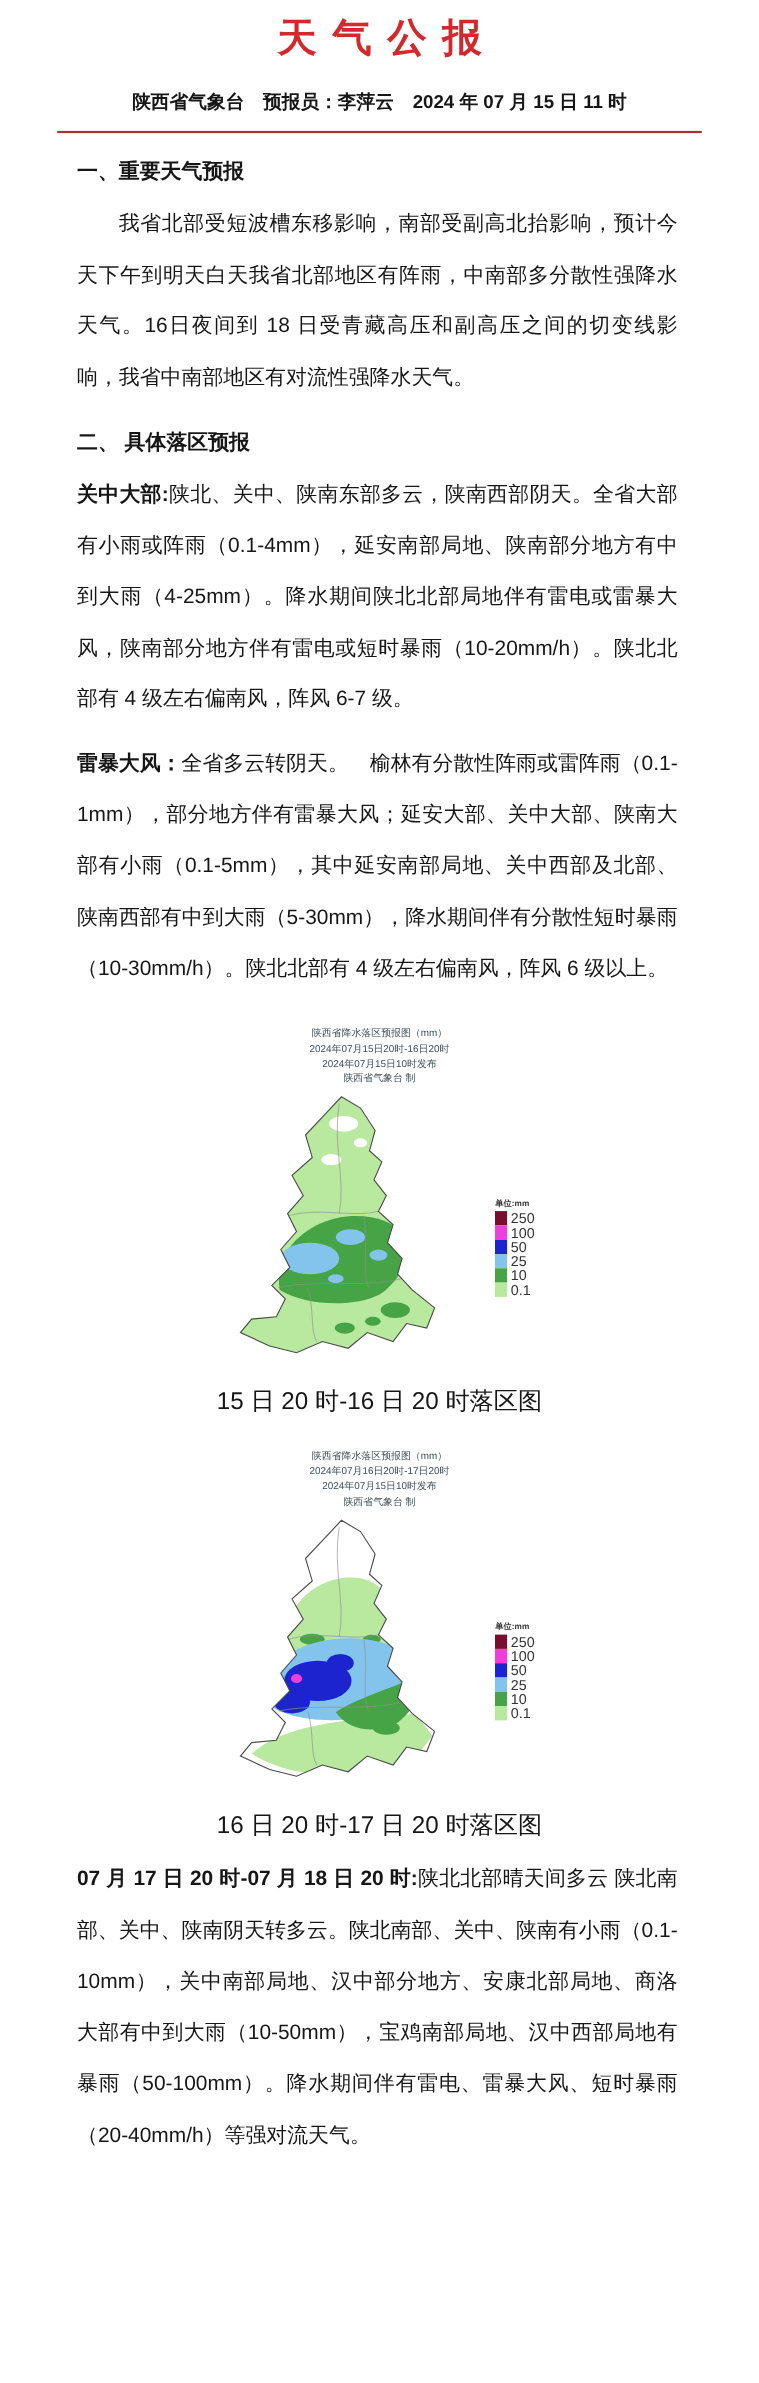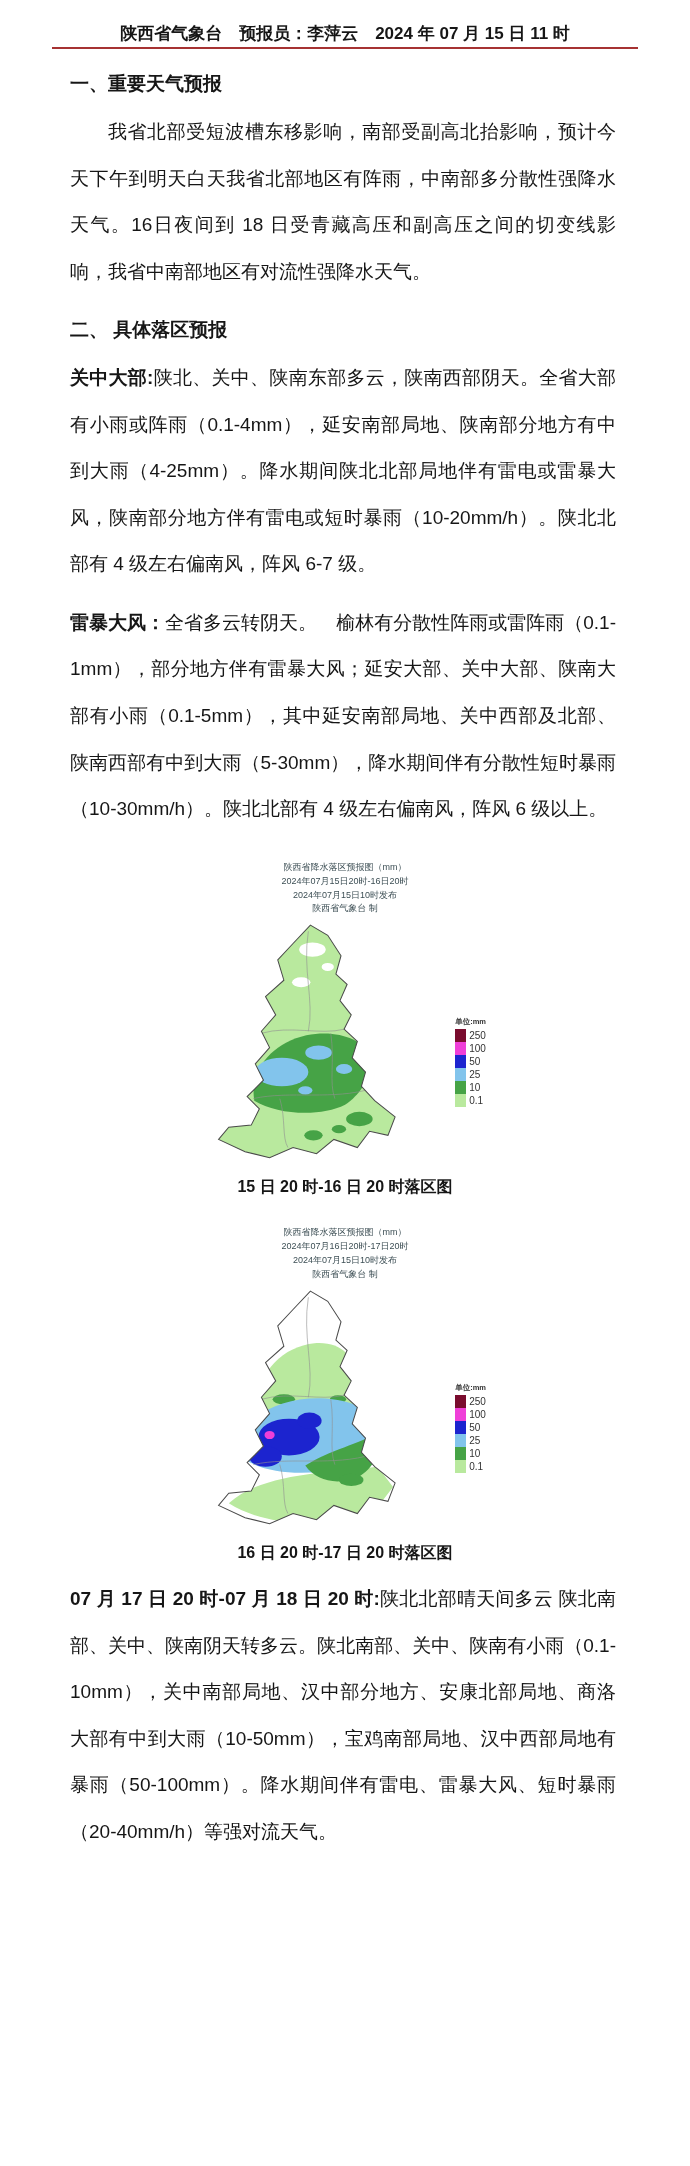--- a/index.html
+++ b/index.html
@@ -1,40 +1,41 @@
 <!DOCTYPE html>
 <html lang="zh"><head>
 <meta charset="utf-8">
 <title>天气公报</title>
 <style>
   html,body{margin:0;padding:0;background:#ffffff;}
   .doc{width:690px;background:#fff;font-family:"Liberation Sans","DejaVu Sans",sans-serif;color:#161616;padding-bottom:8px;}
   .title{margin:10px 0 0;text-align:center;font-size:36px;font-weight:bold;letter-spacing:14px;text-indent:14px;}
-  .header{font-weight:bold;font-size:17px;text-align:center;margin:22px 52px 0;padding-bottom:2px;border-bottom:2px solid #a63232;}
+  .header{font-weight:bold;font-size:17px;text-align:center;margin:22px 52px 0;padding-bottom:15px;border-bottom:2px solid #a63232;}
   .text-col{padding:0 74px 0 70px;}
   .sec{font-size:19px;font-weight:bold;margin:22px 0 4px;}
   .para{font-size:19px;line-height:2.45;text-align:justify;margin:12px 0 0;}
   .para b{font-weight:bold;}
   .indent{text-indent:2em;}
   .map-block{margin:28px auto 4px;text-align:center;}
   .map-titles{font-size:9px;line-height:1.55;color:#3d4f55;}
   .map-fig{position:relative;width:330px;height:252px;margin:3px auto 0;}
   .map-fig svg{position:absolute;left:28px;top:0;display:block;}
   .legend{position:absolute;right:24px;top:98px;text-align:left;color:#333;}
   .lg-title{font-size:7.5px;margin-bottom:2px;font-weight:bold;}
   .lg-row{display:flex;align-items:center;height:13px;}
   .lg-swatch{width:11px;height:13px;margin-right:3px;flex:0 0 auto;}
-  .lg-label{font-size:10px;}
-  .map-caption{font-weight:bold;font-size:16px;margin-top:6px;}
+  .lg-label{font-size:13px;}
+  .map-caption{font-weight:normal;font-size:22px;margin-top:16px;}
 </style>
 </head>
 <body>
 
 <div class="doc">
 
+  <h1 class="title" style="color: rgb(211, 41, 44);">天气公报</h1>
 
   <div class="header" style="border-bottom-color: rgb(166, 50, 50);">陕西省气象台　预报员：李萍云　2024 年 07 月 15 日 11 时</div>
 
   <div class="text-col">
     <h2 class="sec">一、重要天气预报</h2>
     <p class="para indent">我省北部受短波槽东移影响，南部受副高北抬影响，预计今天下午到明天白天我省北部地区有阵雨，中南部多分散性强降水天气。16日夜间到 18 日受青藏高压和副高压之间的切变线影响，我省中南部地区有对流性强降水天气。</p>
 
     <h2 class="sec">二、 具体落区预报</h2>
 
     <p class="para"><b>关中大部:</b><span>陕北、关中、陕南东部多云，陕南西部阴天。全省大部有小雨或阵雨（0.1-4mm），延安南部局地、陕南部分地方有中到大雨（4-25mm）。降水期间陕北北部局地伴有雷电或雷暴大风，陕南部分地方伴有雷电或短时暴雨（10-20mm/h）。陕北北部有 4 级左右偏南风，阵风 6-7 级。</span></p>

